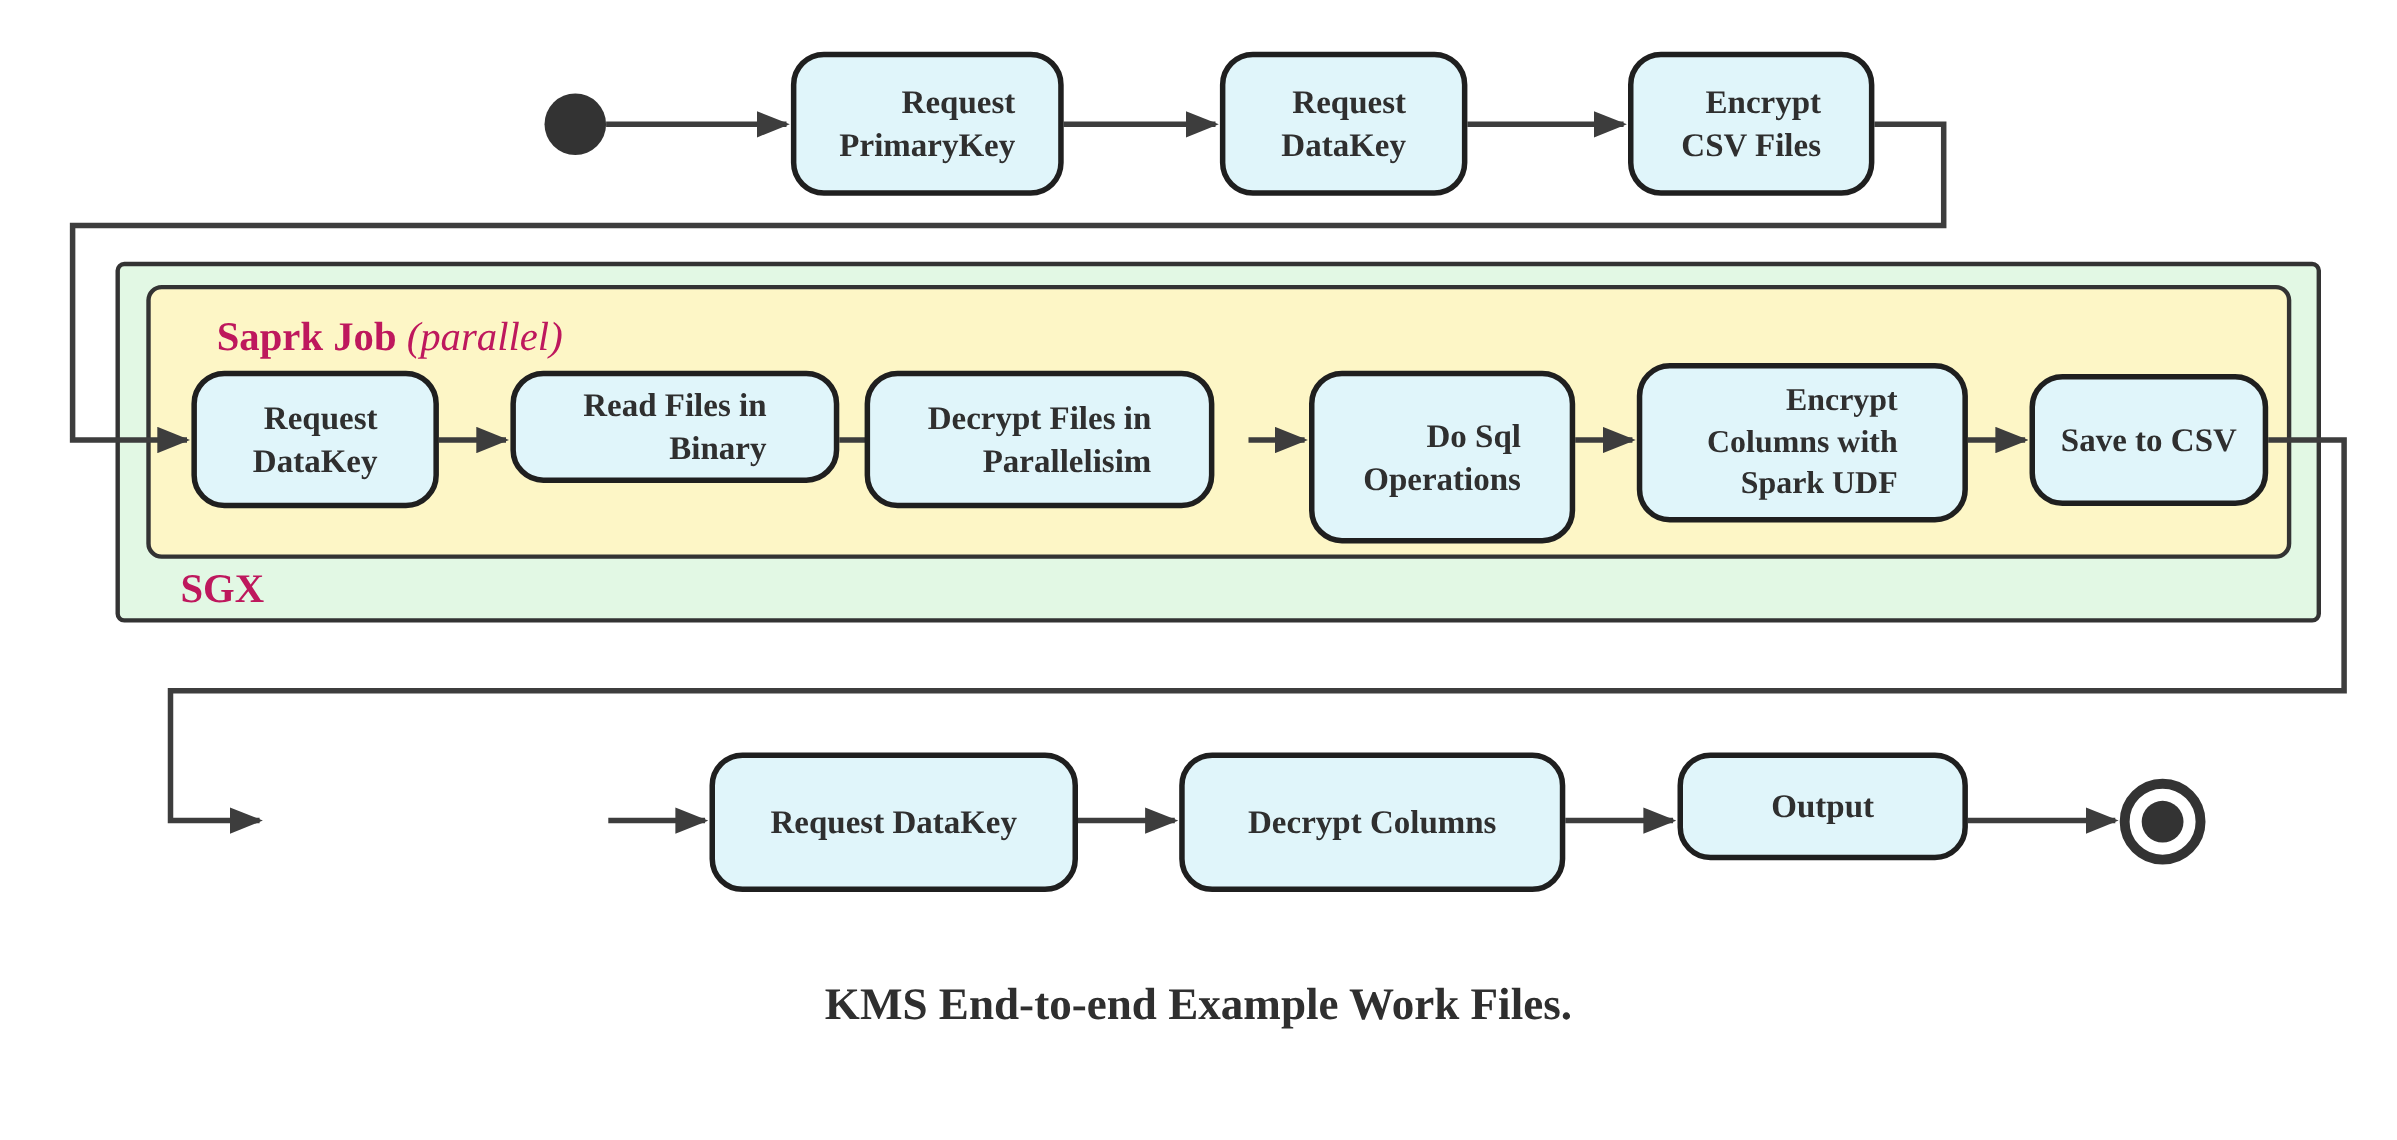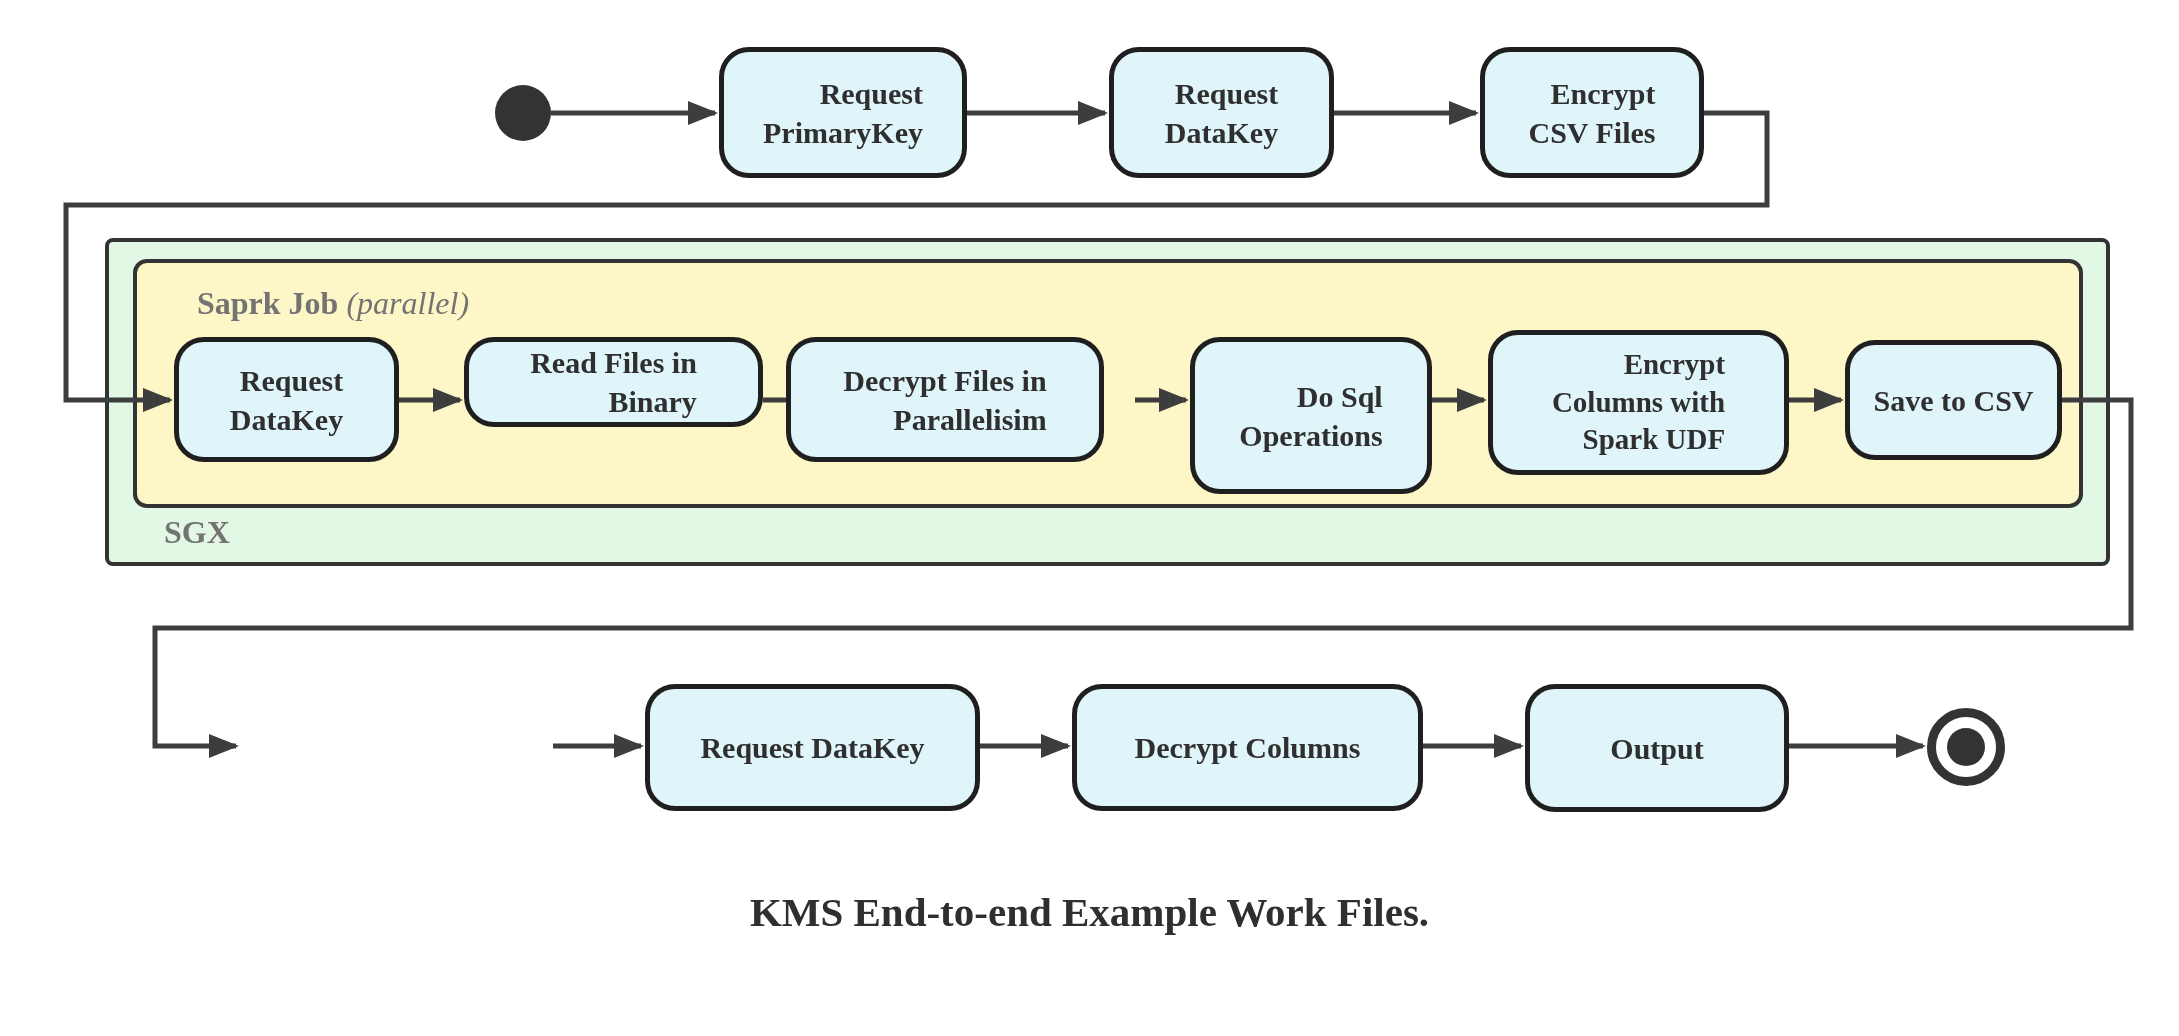--- a/index.html
+++ b/index.html
@@ -14,21 +14,21 @@
   .container-box{position:absolute;box-sizing:border-box;z-index:1;}
   .sgx-box{
     left:105px;top:238px;width:2005px;height:328px;
     background:#e2f8e4;border:4px solid #333333;border-radius:8px;
   }
   .spark-box{
     left:133px;top:259px;width:1950px;height:249px;
     background:#fdf6c6;border:4px solid #333333;border-radius:14px;
   }
   .container-label{
-    position:absolute;color:#737373;font-weight:bold;font-size:32px;
+    position:absolute;color:#be185d;font-weight:bold;font-size:37px;
     white-space:nowrap;z-index:2;
   }
   .spark-label{left:60px;top:22px;}
   .spark-label .qualifier{font-weight:normal;font-style:italic;}
   .sgx-label{left:55px;top:272px;}
   
   .wires{position:absolute;left:0;top:0;z-index:3;pointer-events:none;}
   .wire{fill:none;stroke:#3d3d3d;stroke-width:5;}
   
   .node{
@@ -103,29 +103,29 @@
 
   <div class="node" style="left:719px;top:47px;width:248px;height:131px">Request
 PrimaryKey</div>
   <div class="node" style="left:1109px;top:47px;width:225px;height:131px">Request
 DataKey</div>
   <div class="node" style="left:1480px;top:47px;width:224px;height:131px">Encrypt
 CSV Files</div>
 
   <div class="node" style="left:174px;top:337px;width:225px;height:125px">Request
 DataKey</div>
-  <div class="node" style="left:464px;top:337px;width:299px;height:90px">Read Files in
+  <div class="node" style="left:464px;top:337px;width:299px;height:102px">Read Files in
 Binary</div>
   <div class="node" style="left:786px;top:337px;width:318px;height:125px">Decrypt Files in
 Parallelisim</div>
   <div class="node" style="left:1190px;top:337px;width:242px;height:157px">Do Sql
 Operations</div>
   <div class="node" style="left:1488px;top:330px;width:301px;height:145px;font-size:29px">Encrypt
 Columns with
 Spark UDF</div>
   <div class="node" style="left:1845px;top:340px;width:217px;height:120px">Save to CSV</div>
 
   <div class="node" style="left:645px;top:684px;width:335px;height:127px">Request DataKey</div>
   <div class="node" style="left:1072px;top:684px;width:351px;height:127px">Decrypt Columns</div>
-  <div class="node" style="left:1525px;top:684px;width:264px;height:128px">Output</div>
+  <div class="node" style="left:1525px;top:684px;width:264px;height:98px">Output</div>
 
   <div class="caption">KMS End-to-end Example Work Files.</div>
 </div>
 
 </body></html>

